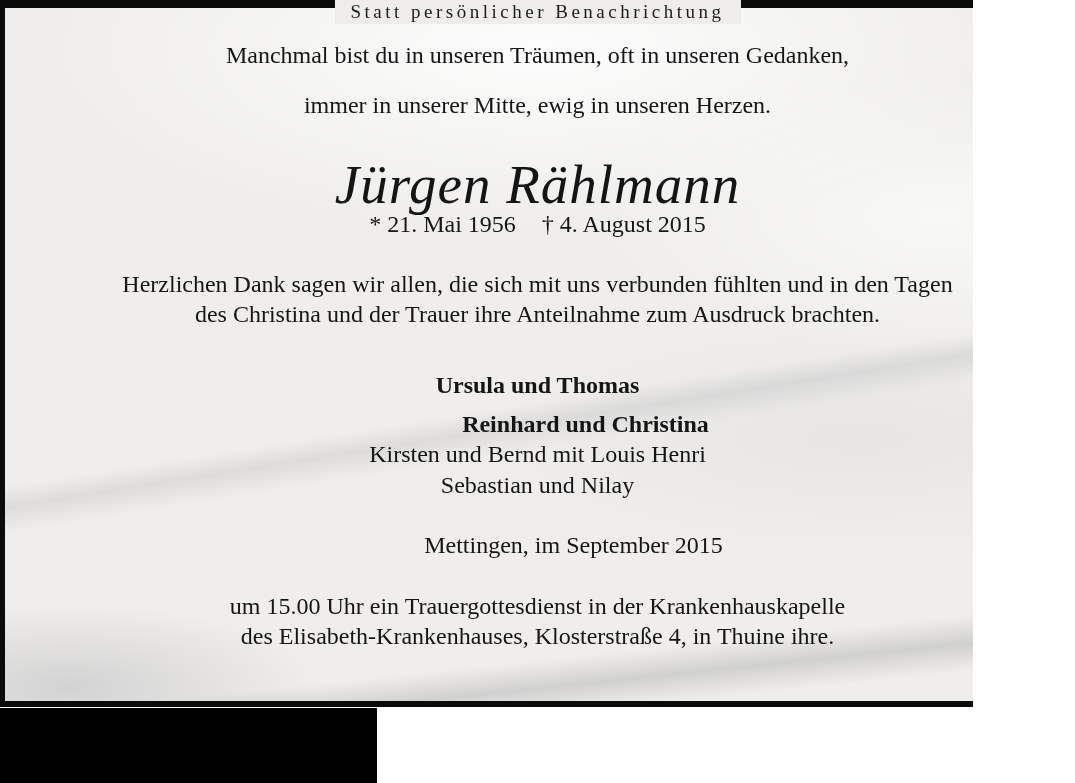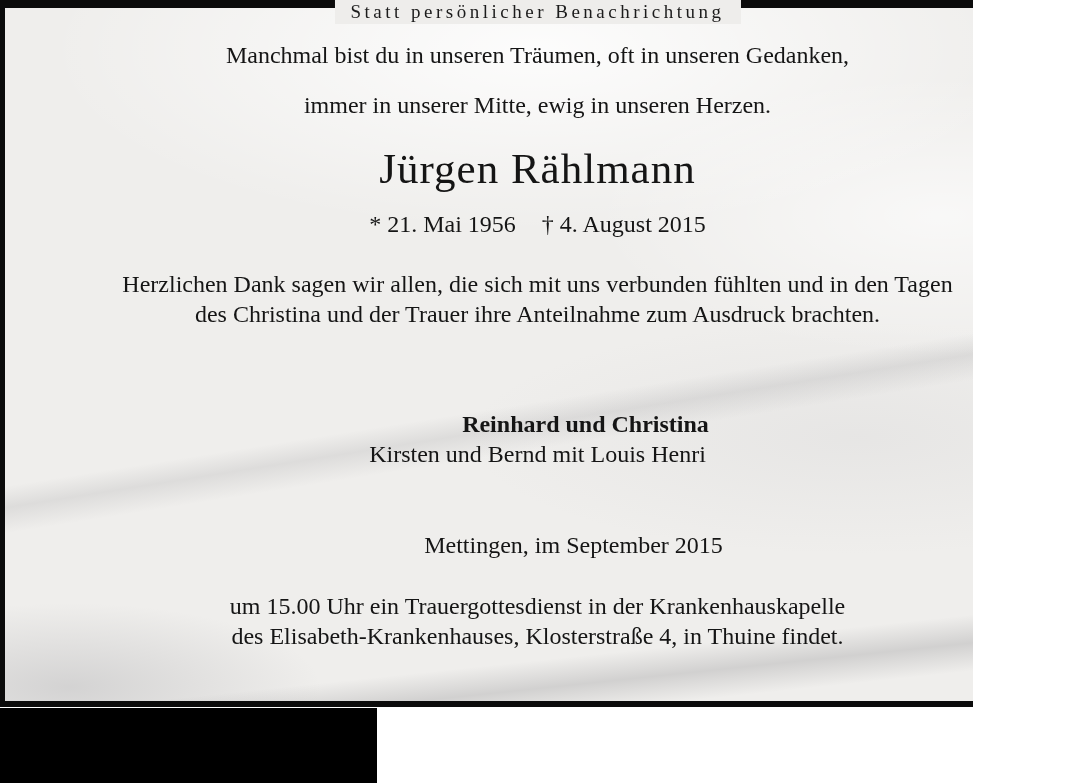--- a/index.html
+++ b/index.html
@@ -54,24 +54,25 @@
     left: 0;
     width: 100%;
     text-align: center;
     font-size: 24px;
     line-height: 30px;
     white-space: nowrap;
   }
   .epigraph-1 { top: 32px; }
   .epigraph-2 { top: 82px; }
   .deceased-name {
-    top: 128px;
-    font-size: 43px;
+    top: 144px;
+    font-size: 55px;
     line-height: 66px;
     letter-spacing: 1px;
+    font-style: italic;
   }
   .dates { top: 201px; }
   .dates .birth { margin-right: 26px; }
   .thanks { top: 261px; }
   .mourner-bold { font-weight: bold; }
   .mourner-1 { top: 362px; }
   .mourner-2 { top: 401px; padding-left: 48px; }
   .mourner-3 { top: 431px; }
   .mourner-4 { top: 462px; }
   .place-date { top: 522px; padding-left: 36px; }
@@ -105,30 +106,32 @@
 
     <div class="line dates">
       <span class="birth">* 21. Mai 1956</span><span class="death">† 4. August 2015</span>
     </div>
 
     <div class="line thanks multi">
       <div>Herzlichen Dank sagen wir allen, die sich mit uns verbunden fühlten und in den Tagen</div>
       <div>des Christina und der Trauer ihre Anteilnahme zum Ausdruck brachten.</div>
     </div>
 
+    <div class="line mourner-1 mourner-bold">Ursula und Thomas</div>
 
     <div class="line mourner-2 mourner-bold">Reinhard und Christina</div>
 
     <div class="line mourner-3">Kirsten und Bernd mit Louis Henri</div>
 
+    <div class="line mourner-4">Sebastian und Nilay</div>
 
     <div class="line place-date">Mettingen, im September 2015</div>
 
     <div class="line service multi">
       <div>um 15.00 Uhr ein Trauergottesdienst in der Krankenhauskapelle</div>
-      <div>des Elisabeth-Krankenhauses, Klosterstraße 4, in Thuine findet.</div>
+      <div>des Elisabeth-Krankenhauses, Klosterstraße 4, in Thuine ihre.</div>
     </div>
 
   </div>
 
   <div class="redaction"></div>
 
 </div>
 
 </body></html>

